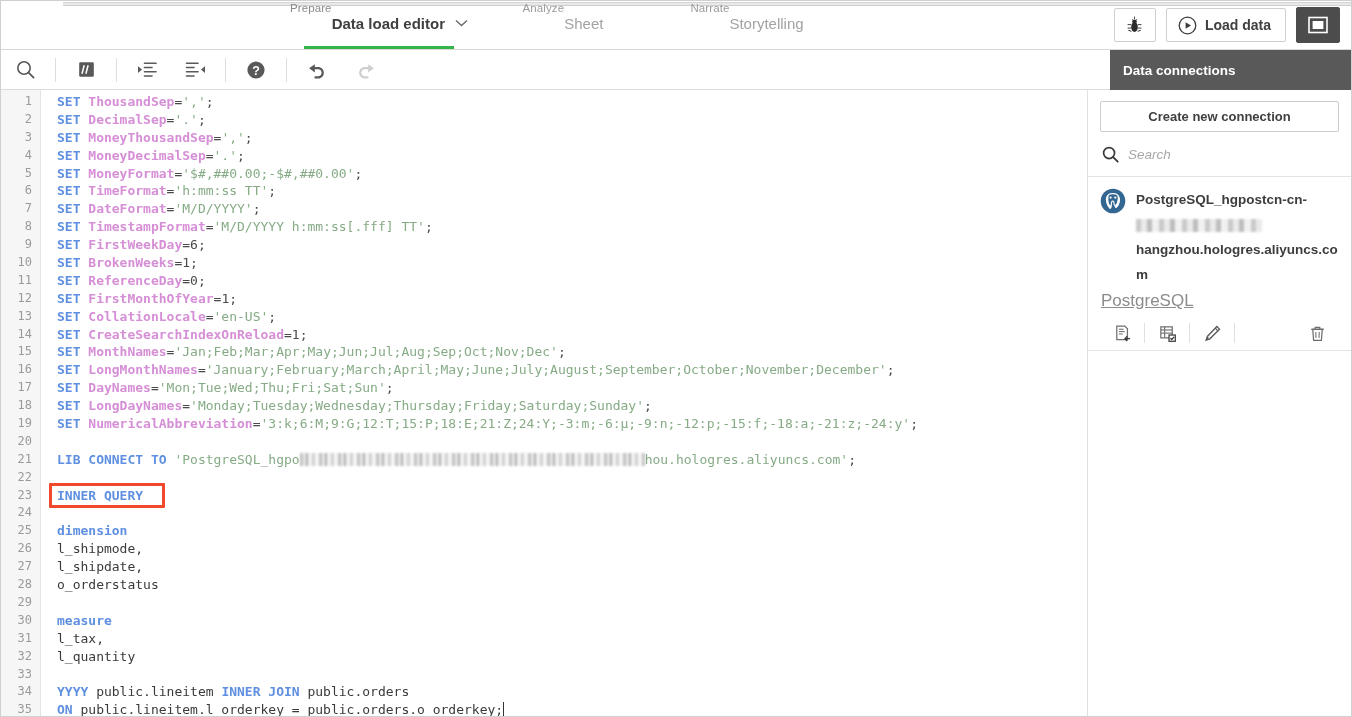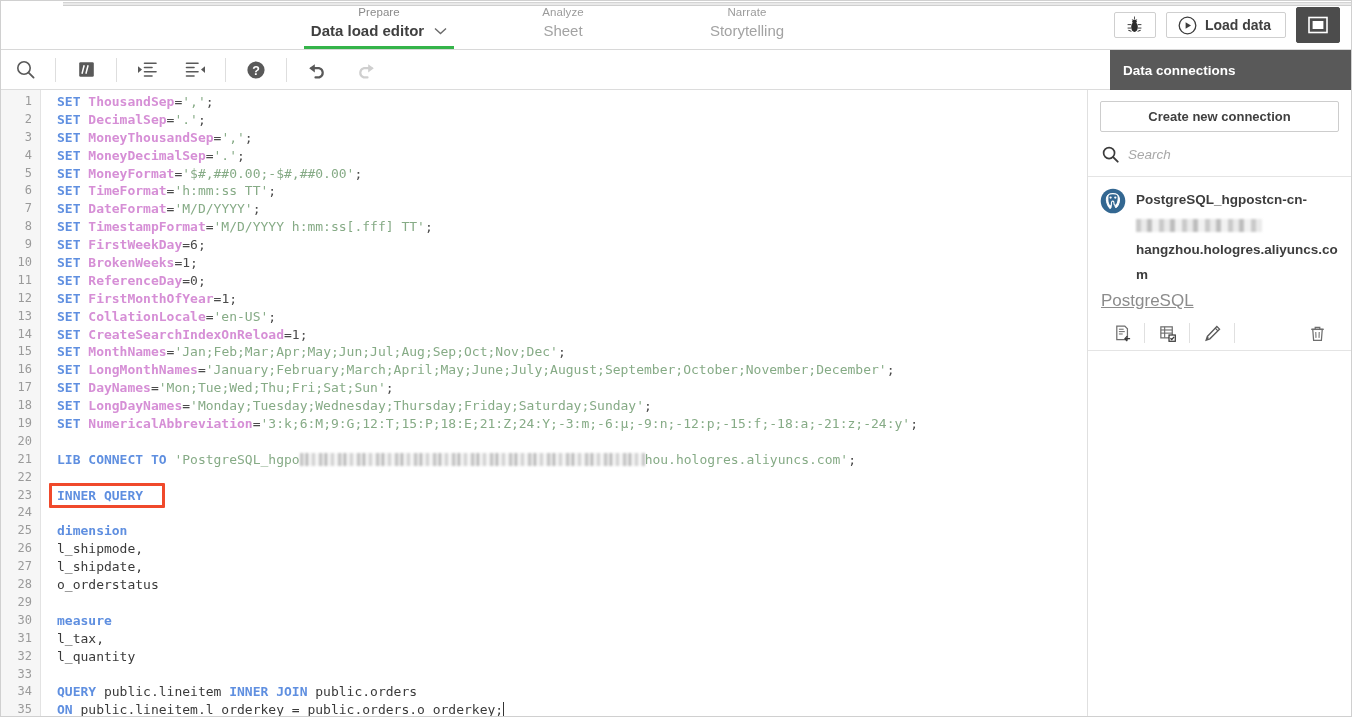--- a/index.html
+++ b/index.html
@@ -38,21 +38,21 @@
     margin-left: 286px;
     gap: 0;
   }
   .nav-tab {
     width: 184px;
     text-align: center;
     padding-bottom: 4px;
     cursor: pointer;
     position: relative;
     height: 48px;
-    display: flex; flex-direction: column; justify-content: center;
+    display: flex; flex-direction: row; justify-content: center;
   }
   .nav-tab .kicker {
     font-size: 11.5px;
     color: #9b9b9b;
     line-height: 15px;
     letter-spacing: 0.1px;
   }
   .nav-tab .label {
     font-size: 15px;
     color: #a3a3a3;
@@ -76,21 +76,21 @@
   .nav-tab .label-row { display: flex; align-items: center; justify-content: center; }
 
   .topbar-right {
     margin-left: auto;
     display: flex;
     align-items: center;
     gap: 10px;
     padding-right: 11px;
   }
   .tb-btn {
-    height: 26px;
+    height: 34px;
     border: 1px solid #cfcfcf;
     background: #fff;
     border-radius: 2px;
     display: flex; align-items: center; justify-content: center;
     cursor: pointer;
     color: #3c3c3c;
   }
   .tb-btn.icon-only { width: 42px; }
   .tb-btn.load { padding: 0 14px 0 11px; gap: 8px; font-size: 14px; font-weight: bold; color: #404040;}
   .tb-btn.dark {
@@ -509,21 +509,21 @@
           <div class="code-line">&nbsp;</div>
           <div class="code-line"><span class="kwb">dimension</span></div>
           <div class="code-line"><span class="plain">l_shipmode,</span></div>
           <div class="code-line"><span class="plain">l_shipdate,</span></div>
           <div class="code-line"><span class="plain">o_orderstatus</span></div>
           <div class="code-line">&nbsp;</div>
           <div class="code-line"><span class="kwb">measure</span></div>
           <div class="code-line"><span class="plain">l_tax,</span></div>
           <div class="code-line"><span class="plain">l_quantity</span></div>
           <div class="code-line">&nbsp;</div>
-          <div class="code-line"><span class="kw">QUERY </span><span class="plain">public.lineitem </span><span class="kw">INNER JOIN </span><span class="plain">public.orders</span></div>
+          <div class="code-line"><span class="kw">YYYY </span><span class="plain">public.lineitem </span><span class="kw">INNER JOIN </span><span class="plain">public.orders</span></div>
           <div class="code-line"><span class="kw">ON </span><span class="plain">public.lineitem.l_orderkey = public.orders.o_orderkey;</span><span class="caret"></span></div>
         </div>
     </div>
 
     <div class="right-panel">
 
       <div class="panel-section-top">
         <button class="create-conn-btn">Create new connection</button>
       </div>
 

